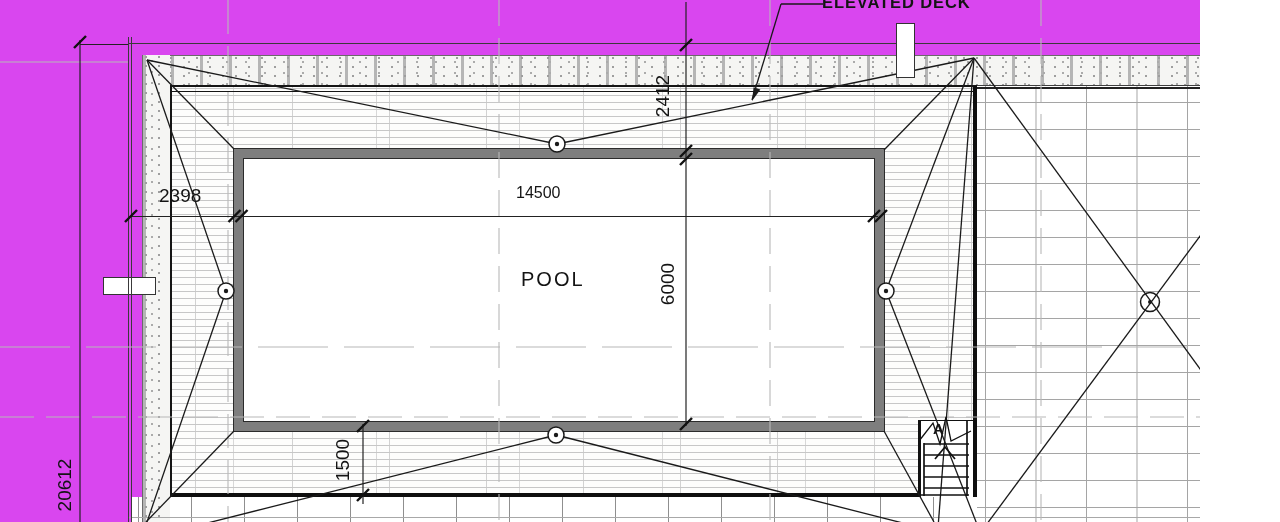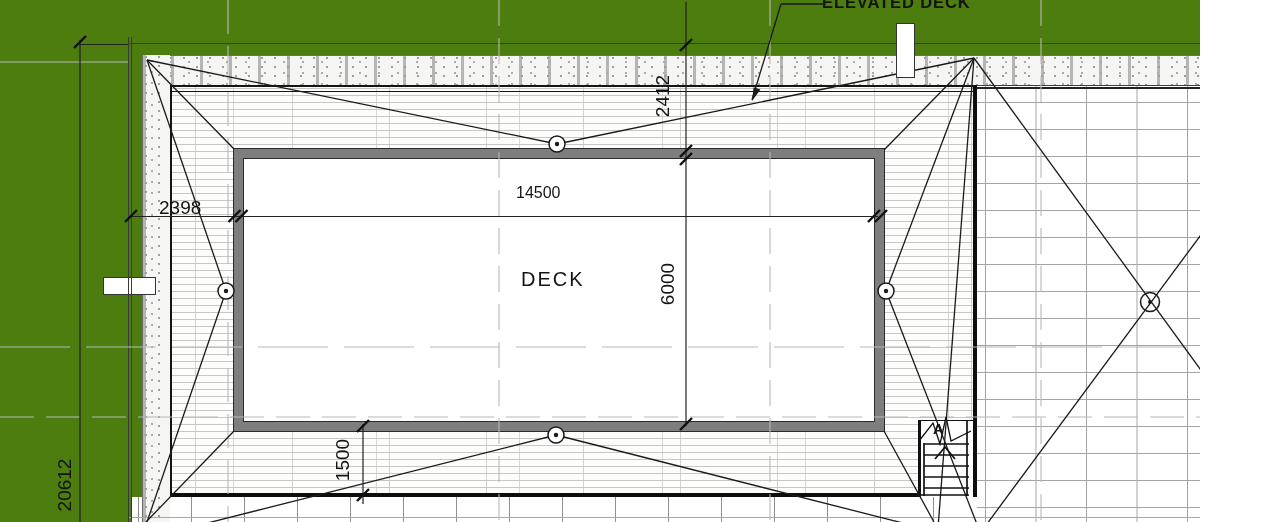--- a/index.html
+++ b/index.html
@@ -1,16 +1,16 @@
 <!DOCTYPE html>
 <html><head>
 <meta charset="utf-8">
 <style>
   html,body{margin:0;padding:0;background:#fff;}
-  #canvas{position:relative;width:1200px;height:522px;overflow:hidden;background:#4d7c0f;
+  #canvas{position:relative;width:1200px;height:522px;overflow:hidden;background:#d946ef;
           font-family:"Liberation Sans",sans-serif;color:#1a1a1a;}
   .abs{position:absolute;box-sizing:border-box;}
 
   
   .deck{left:170px;top:85px;width:807px;height:412px;z-index:10;background-color:#fdfdfc;
     background-image:
       repeating-linear-gradient(to bottom,#c7c7c7 0 1px,transparent 1px 7px),
       repeating-linear-gradient(to right,#d2d2d2 0 1px,transparent 1px 97px),
       repeating-linear-gradient(to right,#d8d8d8 0 1px,transparent 1px 143px);
     background-position:0 1px,23px 0,61px 0;
@@ -55,21 +55,21 @@
   .wallpost{left:1224px;top:352px;width:14px;height:15px;background:#fff;border:1.4px solid #333;z-index:36;}
   .toppost{left:896px;top:23px;width:19px;height:55px;background:#fff;border:1.4px solid #333;z-index:45;}
   .pier{left:103px;top:277px;width:53px;height:18px;background:#fff;border:1.4px solid #333;z-index:25;}
 
   svg.overlay{position:absolute;left:0;top:0;z-index:40;}
 
   
   .lbl{position:absolute;z-index:60;white-space:nowrap;color:#141414;}
   .t-deck{left:822px;top:-7px;font-size:16.5px;font-weight:700;letter-spacing:0.9px;}
   .t-14500{left:516px;top:184px;font-size:16px;}
-  .t-2398{left:159px;top:197px;font-size:19px;}
+  .t-2398{left:159px;top:185px;font-size:19px;}
   .t-pool{left:521px;top:268px;font-size:20px;letter-spacing:2px;}
   .t-a{left:933px;top:420px;font-size:15px;font-weight:700;}
   .vtext{position:absolute;z-index:60;white-space:nowrap;color:#141414;font-size:19px;
          width:80px;text-align:center;transform:rotate(-90deg);transform-origin:left top;}
   .t-6000{left:657px;top:324px;}
   .t-2412{left:652px;top:136px;}
   .t-1500{left:332px;top:500px;}
   .t-20612{left:54px;top:530px;width:90px;}
 </style>
 </head>
@@ -182,19 +182,19 @@
       <line x1="967" y1="421" x2="967" y2="496"></line>
       <line x1="921" y1="495" x2="969" y2="495"></line>
       <polyline points="919,441 933,423 940,444 946,417 951,441 971,431" stroke-width="1.3"></polyline>
       <polyline points="935,459 945,447 955,459"></polyline>
     </g>
   </svg>
 
   <div class="lbl t-deck">ELEVATED DECK</div>
   <div class="lbl t-14500">14500</div>
   <div class="lbl t-2398">2398</div>
-  <div class="lbl t-pool">DECK</div>
+  <div class="lbl t-pool">POOL</div>
   <div class="lbl t-a">A</div>
   <div class="vtext t-6000">6000</div>
   <div class="vtext t-2412">2412</div>
   <div class="vtext t-1500">1500</div>
   <div class="vtext t-20612">20612</div>
 </div>
 
 </body></html>

